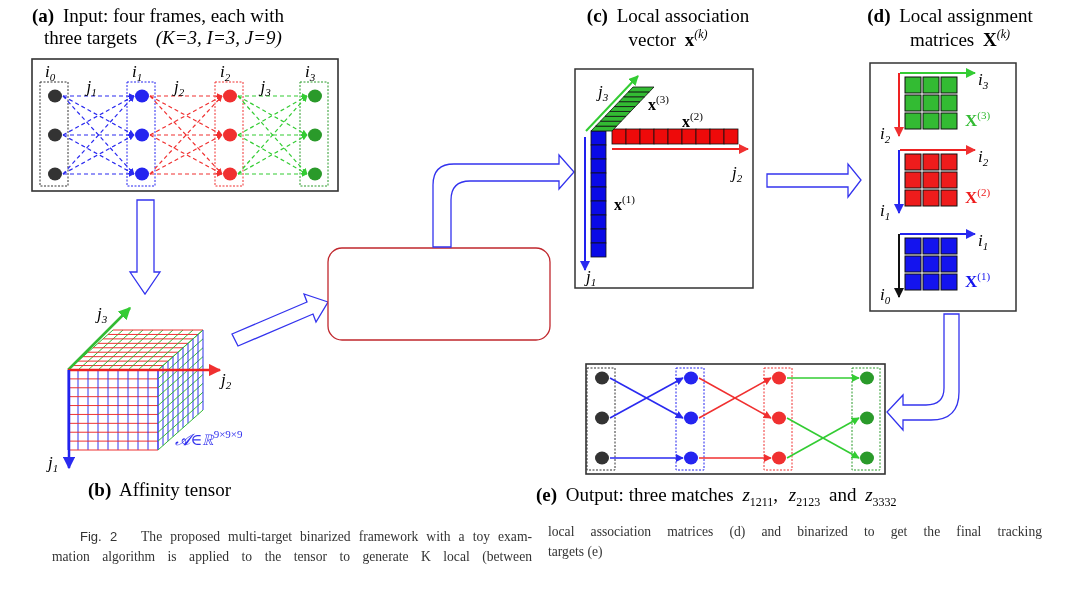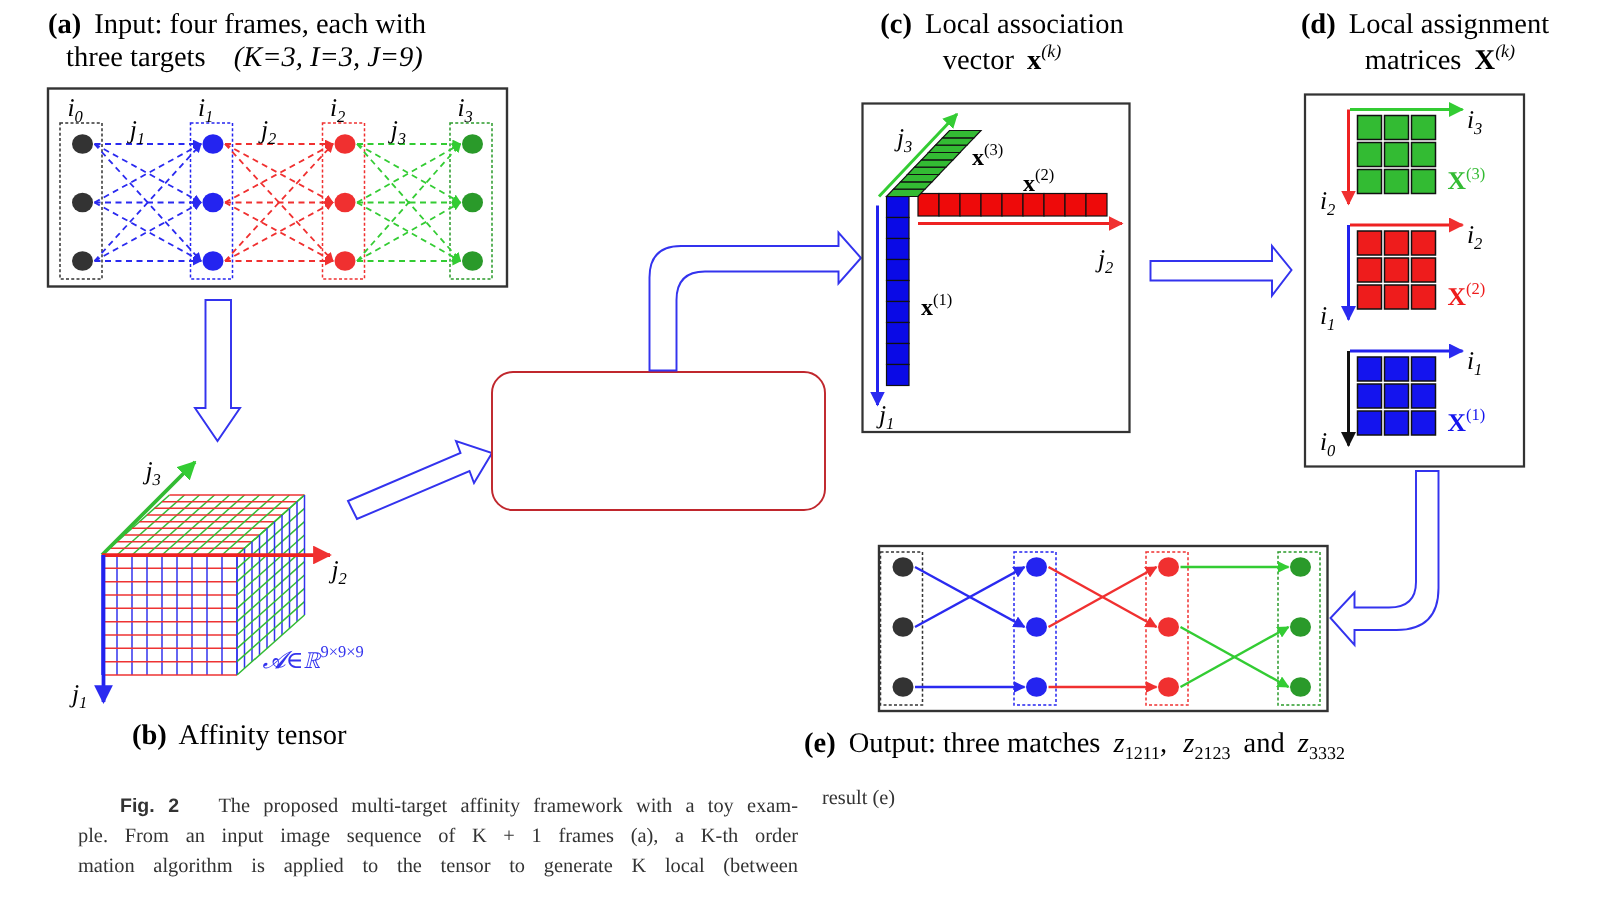--- a/index.html
+++ b/index.html
@@ -1,20 +1,20 @@
 <!DOCTYPE html>
 <html><head>
 <meta charset="utf-8">
 <style>
   html, body { margin: 0; padding: 0; background: #ffffff; }
   body { width: 1080px; height: 602px; position: relative; overflow: hidden;
          font-family: "Liberation Serif", "DejaVu Serif", serif; color: #222; }
   #fig { position: absolute; left: 0; top: 0; }
   .caption { position: absolute; font-family: "Liberation Serif", serif; font-size: 13.6px; line-height: 20px; color: #333; text-align: justify; }
-  .caption .fig-label { font-family: "Liberation Sans", "DejaVu Sans", sans-serif; font-weight: bold; font-size: 13px; padding-left: 28px; }
+  .caption .fig-label { font-family: "Liberation Sans", "DejaVu Sans", sans-serif; font-weight: normal; font-size: 13px; padding-left: 28px; }
   #cap-left { left: 52px; top: 527px; width: 480px; }
   #cap-right { left: 548px; top: 522px; width: 494px; }
   .line { display: block; white-space: nowrap; }
   .just { text-align-last: justify; }
 </style>
 </head>
 <body>
 
 <svg id="fig" width="1080" height="602" viewBox="0 0 1080 602" xmlns="http://www.w3.org/2000/svg">
   <defs>
@@ -341,19 +341,19 @@
       <tspan dx="4">Output: three matches</tspan>
       <tspan dx="4" font-style="italic">z</tspan><tspan font-size="12" dy="5">1211</tspan><tspan dy="-5">,</tspan>
       <tspan dx="6" font-style="italic">z</tspan><tspan font-size="12" dy="5">2123</tspan>
       <tspan dy="-5" dx="4">and</tspan>
       <tspan dx="4" font-style="italic">z</tspan><tspan font-size="12" dy="5">3332</tspan>
     </text>
   </g>
 </svg>
 
 <div class="caption" id="cap-left">
-  <span class="line just"><span class="fig-label">Fig. 2</span>&nbsp;&nbsp; <span>The proposed multi-target affinity framework with a toy exam-</span></span>
-  <span class="line just">ple. From an input image sequence of K + 1 frames (a), a K-th order</span>
+  <span class="line just"><span class="fig-label">Fig. 2</span>&nbsp;&nbsp; <span>The proposed multi-target binarized framework with a toy exam-</span></span>
   <span class="line just">mation algorithm is applied to the tensor to generate K local (between</span>
 </div>
 <div class="caption" id="cap-right">
-  <span class="line">result (e)</span>
+  <span class="line just">local association matrices (d) and binarized to get the final tracking</span>
+  <span class="line">targets (e)</span>
 </div>
 
 </body></html>

